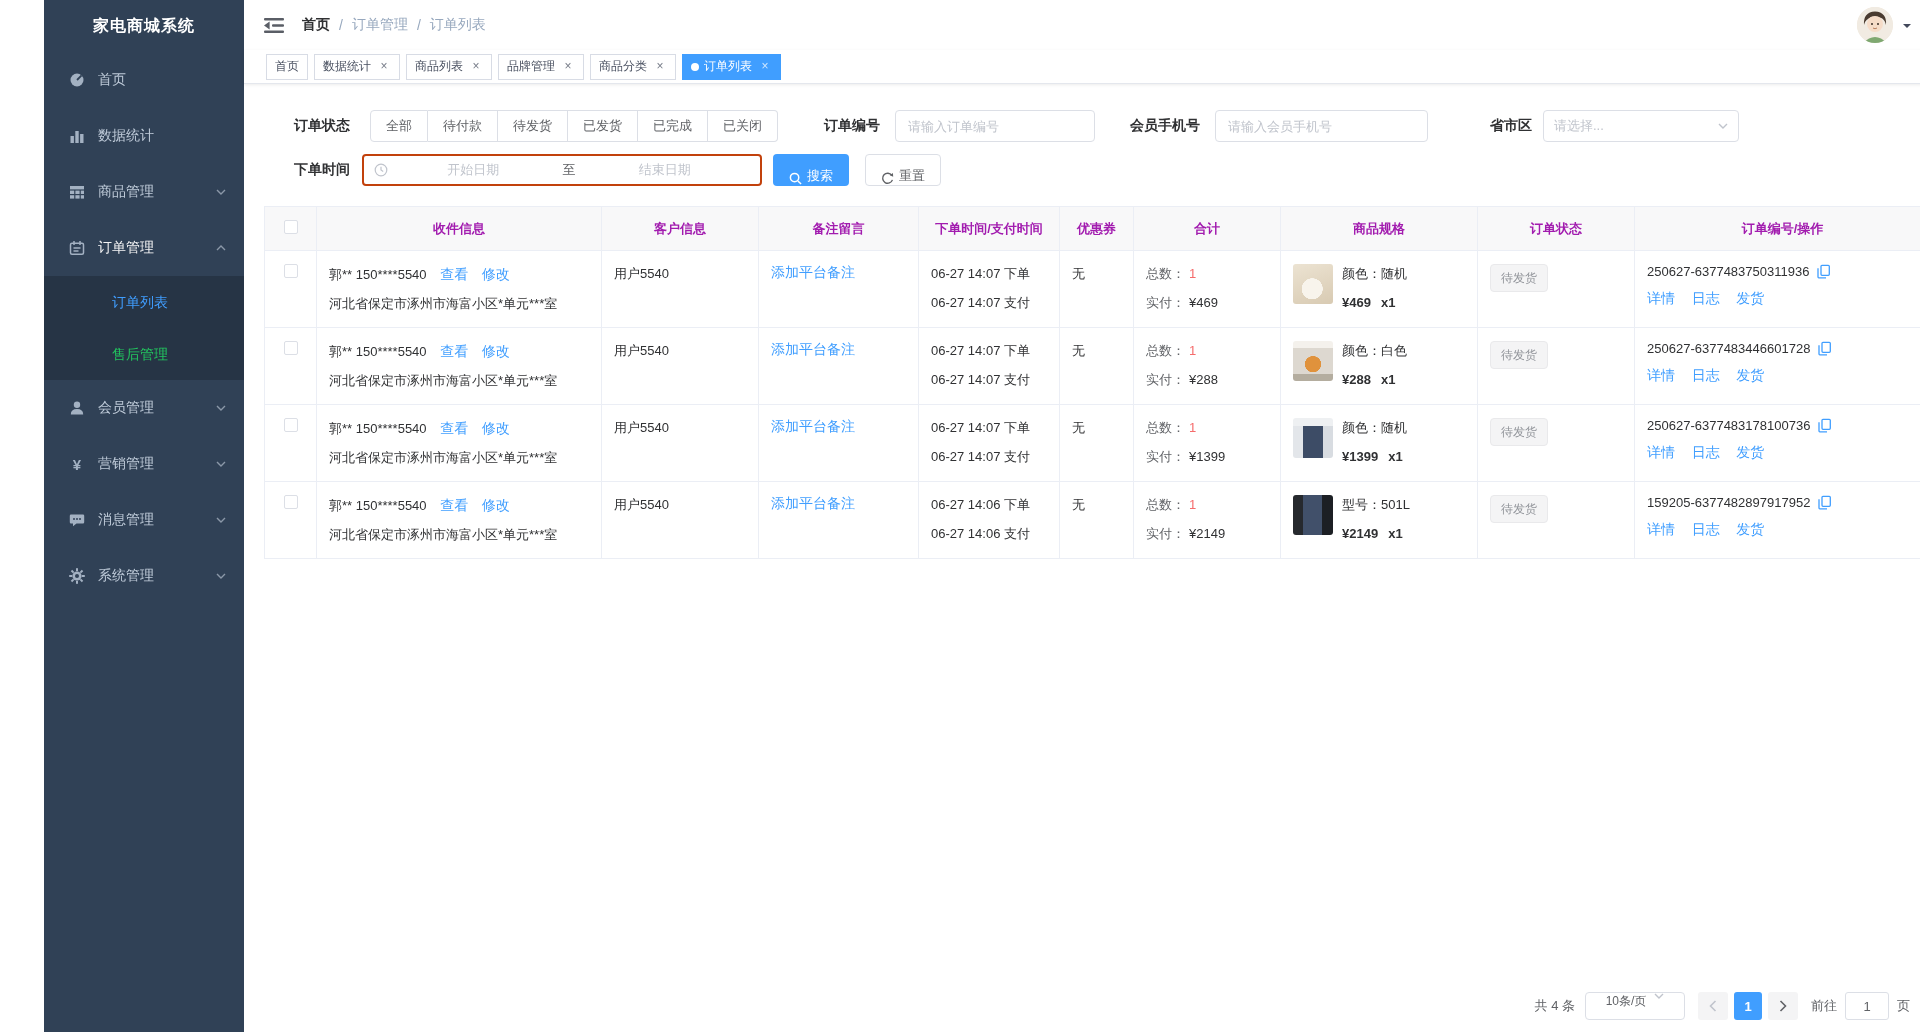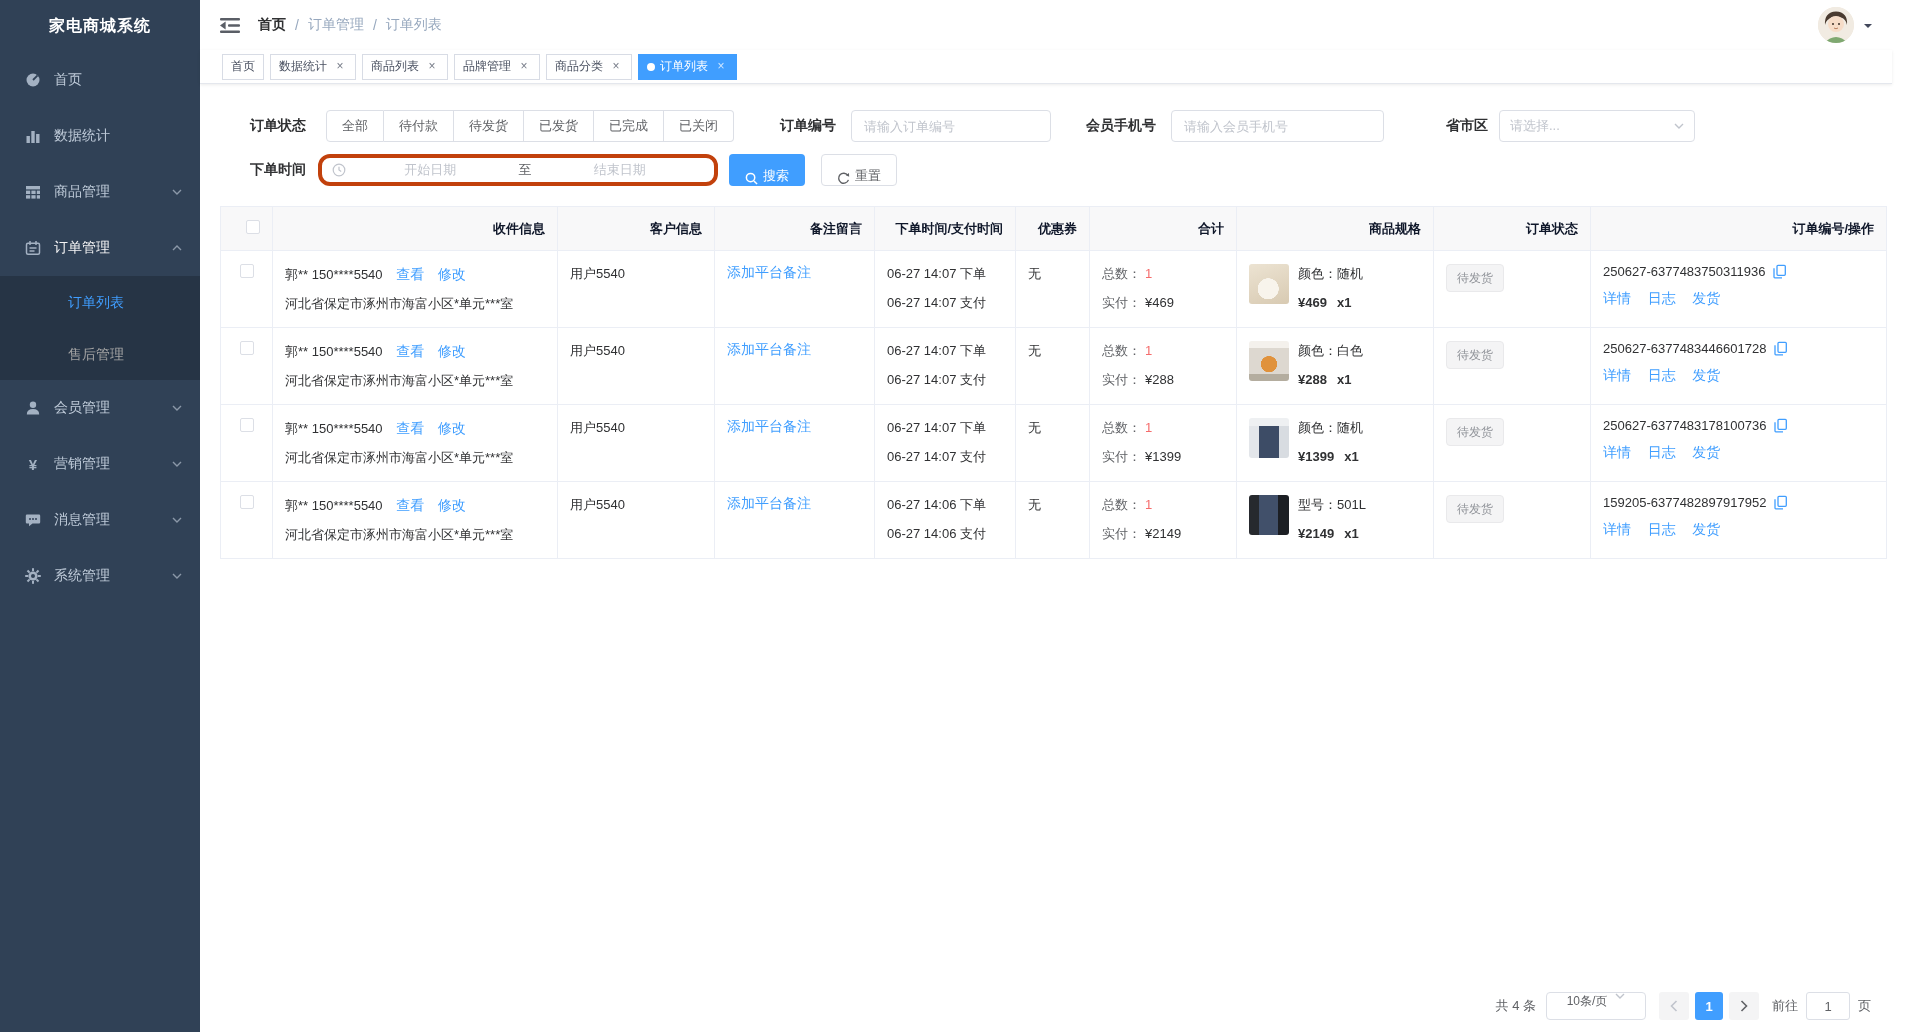--- a/index.html
+++ b/index.html
@@ -1,29 +1,29 @@
 <!DOCTYPE html>
 <html><head>
 <meta charset="utf-8">
 <style>
   * { box-sizing: border-box; margin: 0; padding: 0; }
   html,body { width:1920px; height:1032px; overflow:hidden; }
   body { font-family:"Liberation Sans","DejaVu Sans",sans-serif; background:#fff; color:#303133; }
-  .app { display:flex; width:1892px; height:1032px; }
+  .app { display:flex; width:1892px; height:1032px;padding-left:44px; }
 
   
   .sidebar { width:200px; flex-shrink:0; background:#304156; color:#bfcbd9; }
   .logo { height:52px; line-height:52px; text-align:center; color:#fff; font-weight:bold; font-size:16px; letter-spacing:1px; }
   .menu-item { height:56px; display:flex; align-items:center; padding:0 18px 0 24px; font-size:14px; cursor:pointer; color:#bfcbd9; }
   .menu-item.parent-active { color:#f4f4f5; }
   .mi-icon { width:18px; display:inline-flex; justify-content:center; align-items:center; margin-right:12px; color:#a3b1c2; }
   .mi-icon.yen { font-size:15px; font-weight:bold; }
   .chev { margin-left:auto; color:#8b98a8; display:inline-flex; }
   .submenu { background:#263445; }
-  .submenu-item { height:52px; line-height:52px; padding-left:68px; font-size:14px; color:#a3a3a3; cursor:pointer; }
+  .submenu-item { height:52px; line-height:52px; padding-left:68px; font-size:14px; color:#22c55e; cursor:pointer; }
   .submenu-item.active { color:#409eff; }
 
   
   .main { flex:1; display:flex; flex-direction:column; position:relative; background:#fff; }
 
   .top-header { height:50px; display:flex; align-items:center; padding:0 20px; background:#fff; }
   .hamburger { color:#5a5e66; cursor:pointer; display:inline-flex; }
   .breadcrumb { margin-left:18px; font-size:14px; display:flex; align-items:center; }
   .bc-item { color:#97a8be; }
   .bc-item.first { color:#303133; font-weight:bold; }
@@ -50,33 +50,33 @@
   .gbtn:last-child { border-radius:0 4px 4px 0; }
   .t-input { height:32px; border:1px solid #dcdfe6; border-radius:4px; padding:0 12px; font-size:13px; color:#606266; outline:none; }
   .t-input::placeholder { color:#c0c4cc; }
   .in-orderno { width:200px; margin-left:15px; }
   .lab-phone { margin-left:35px; }
   .in-phone { width:213px; margin-left:15px; }
   .lab-region { margin-left:62px; }
   .f-select { width:196px; height:32px; border:1px solid #dcdfe6; border-radius:4px; display:flex; align-items:center; padding:0 10px; color:#c0c4cc; font-size:13px; margin-left:11px; cursor:pointer; }
   .f-select .chevd { margin-left:auto; color:#c0c4cc; display:inline-flex; }
   .lab-order { margin-left:46px; }
-  .date-range { width:400px; height:32px; border:4px solid #c2410c; border-radius:12px; display:flex; align-items:center; padding:0 10px; margin-left:12px; font-size:13px; color:#c0c4cc; cursor:pointer; }
+  .date-range { width:400px; height:32px; border:2px solid #c2410c; border-radius:4px; display:flex; align-items:center; padding:0 10px; margin-left:12px; font-size:13px; color:#c0c4cc; cursor:pointer; }
   .dr-icon { color:#c0c4cc; display:inline-flex; }
   .dr-part { flex:1; text-align:center; }
   .dr-sep { color:#606266; padding:0 4px; }
   .btn { height:32px; display:inline-flex; align-items:flex-end; border-radius:4px; font-size:13px; padding:0 15px; cursor:pointer; border:1px solid transparent; white-space:nowrap; }
   .btn svg { margin-right:5px; }
   .btn-primary { background:#409eff; color:#fff; margin-left:11px; }
   .btn-plain { background:#fff; border-color:#dcdfe6; color:#606266; margin-left:16px; }
 
   
   .order-table { width:1666px; margin:20px 0 0 20px; border-collapse:collapse; table-layout:fixed; font-size:13px; }
   .order-table th, .order-table td { border:1px solid #ebeef5; }
-  .order-table th { background:#f8f8f9; height:44px; padding:0 12px; text-align:right; font-weight:bold; color:#0f172a; font-size:13px; }
+  .order-table th { background:#f8f8f9; height:44px; padding:0 12px; text-align:center; font-weight:bold; color:#a21caf; font-size:13px; }
   .order-table td { padding:13px 12px; vertical-align:top; height:73px; }
   .td-check, .th-check { text-align:center; vertical-align:middle; }
   .checkbox { display:inline-block; width:14px; height:14px; border:1px solid #dcdfe6; border-radius:2px; background:#fff; cursor:pointer; }
   .cell-line { line-height:20px; white-space:nowrap; }
   .mt8 { margin-top:9px; }
   .link { color:#409eff; cursor:pointer; text-decoration:none; font-size:14px; }
   .ml { margin-left:10px; }
   .red { color:#f56c6c; }
   .lab { color:#606266; }
   .val-gap { margin-left:4px; }

